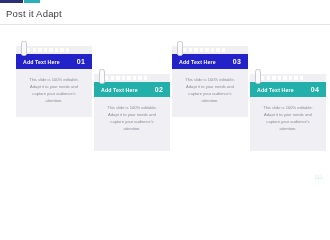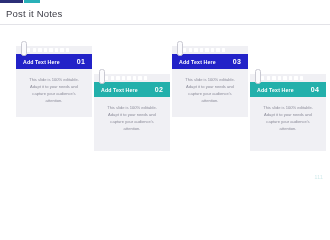--- a/index.html
+++ b/index.html
@@ -136,21 +136,21 @@
   }
 </style>
 </head>
 <body>
 
 <div id="top-accents">
   <div class="accent-navy"></div>
   <div class="accent-teal"></div>
 </div>
 
-<div id="slide-title">Post it Notes</div>
+<div id="slide-title">Post it Adapt</div>
 <div id="title-rule"></div>
 
 <div class="note" style="left:16px; top:46px;">
   <div class="clip"></div>
   <div class="note-top">
     <span class="tab"></span>
     <span class="tab"></span>
     <span class="tab"></span>
     <span class="tab"></span>
     <span class="tab"></span>

